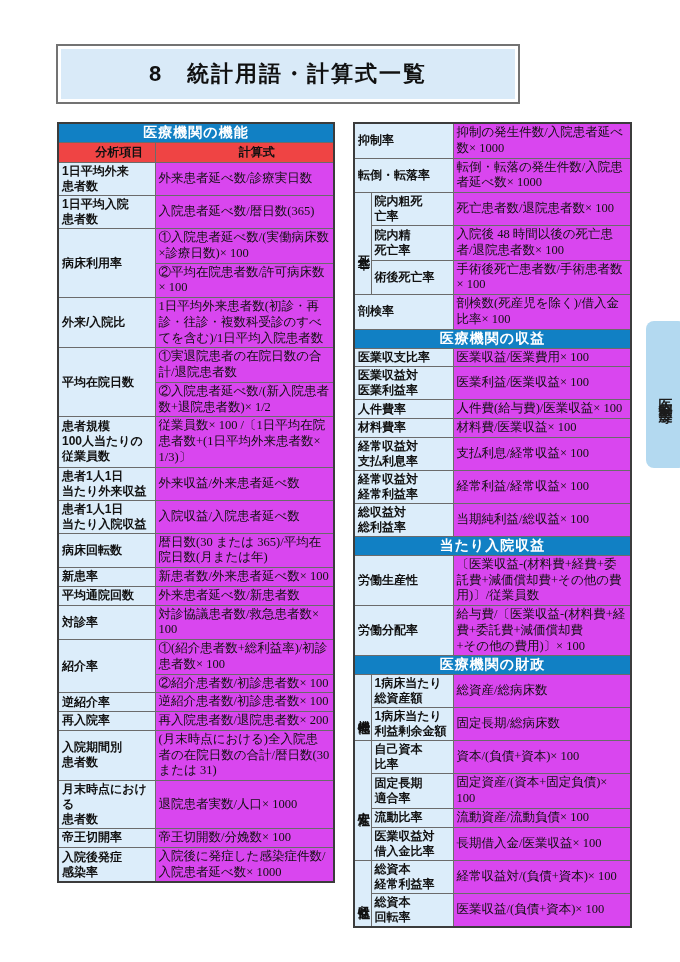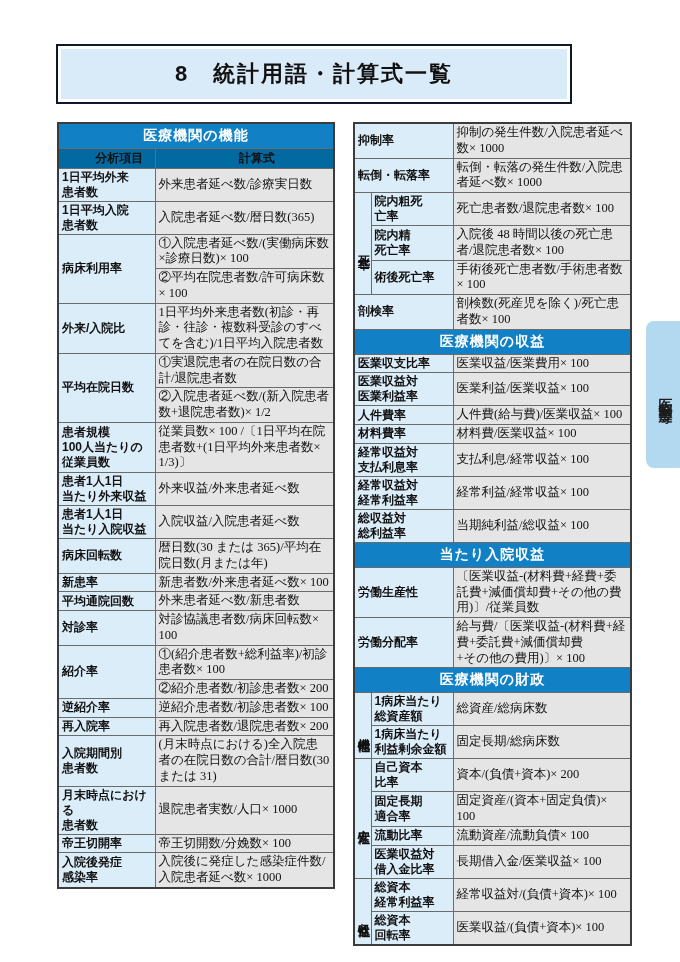--- a/index.html
+++ b/index.html
@@ -3,54 +3,54 @@
 <meta charset="utf-8">
 <style>
   html,body{margin:0;padding:0;}
   body{
     width:680px;height:962px;position:relative;background:#ffffff;
     font-family:"Liberation Sans","DejaVu Sans",sans-serif;
     overflow:hidden;
   }
   
   .banner{
-    position:absolute;left:56px;top:44px;width:516px;height:60px;
-    box-sizing:border-box;border:2px solid #0f172a;background:#d9eaf8;
+    position:absolute;left:56px;top:44px;width:464px;height:60px;
+    box-sizing:border-box;border:2px solid #737373;background:#d9eaf8;
     box-shadow:inset 0 0 0 3px #ffffff;
     display:flex;align-items:center;justify-content:center;
   }
   .banner h1{
     margin:0;font-size:22px;font-weight:bold;color:#111;letter-spacing:2px;
   }
   
   table{
     border-collapse:collapse;table-layout:fixed;position:absolute;
     background:#fff;
   }
   #left-table{left:57px;top:122px;width:276px;}
   #right-table{left:353px;top:122px;width:277px;}
   td,th{
     border:1px solid #6b6b6b;box-sizing:border-box;
     padding:1px 3px;vertical-align:middle;
   }
   table{border:2px solid #3c3c3c;}
   .ttl{
     background:#1180c4;color:#ffffff;font-weight:bold;text-align:center;
-    font-size:14px;height:25px;padding:0;letter-spacing:1px;
+    font-size:14px;height:19px;padding:0;letter-spacing:1px;
   }
   th.colhead{
-    background:#0369a1;font-size:12px;font-weight:bold;text-align:center;
+    background:#ef4444;font-size:12px;font-weight:bold;text-align:center;
     height:17px;color:#111;padding-left:28px;
   }
   td.lbl{
     background:#dcedfa;font-size:12px;font-weight:bold;color:#111;
     white-space:pre-line;line-height:1.25;text-align:left;
   }
   td.frm{
-    background:#e5e5e5;
+    background:#d946ef;
     font-family:"Liberation Serif","DejaVu Serif",serif;
     font-size:12.5px;color:#111;line-height:1.26;
     white-space:pre-line;text-align:left;
   }
   td.grp{
     background:#dcedfa;padding:0;text-align:center;
   }
   td.grp span{
     writing-mode:vertical-rl;text-orientation:upright;
     font-size:12px;font-weight:bold;color:#111;letter-spacing:1px;
@@ -138,28 +138,28 @@
   <tr>
     <td class="lbl">新患率</td>
     <td class="frm">新患者数/外来患者延べ数× 100</td>
   </tr>
   <tr>
     <td class="lbl">平均通院回数</td>
     <td class="frm">外来患者延べ数/新患者数</td>
   </tr>
   <tr>
     <td class="lbl">対診率</td>
-    <td class="frm">対診協議患者数/病床回転数× 100</td>
+    <td class="frm">対診協議患者数/救急患者数× 100</td>
   </tr>
   <tr>
     <td class="lbl" rowspan="2">紹介率</td>
     <td class="frm">①(紹介患者数+総利益率)/初診患者数× 100</td>
   </tr>
   <tr>
-    <td class="frm">②紹介患者数/初診患者数× 200</td>
+    <td class="frm">②紹介患者数/初診患者数× 100</td>
   </tr>
   <tr>
     <td class="lbl">逆紹介率</td>
     <td class="frm">逆紹介患者数/初診患者数× 100</td>
   </tr>
   <tr>
     <td class="lbl">再入院率</td>
     <td class="frm">再入院患者数/退院患者数× 200</td>
   </tr>
   <tr>
@@ -209,21 +209,21 @@
     <td class="lbl">院内精
 死亡率</td>
     <td class="frm">入院後 48 時間以後の死亡患者/退院患者数× 100</td>
   </tr>
   <tr>
     <td class="lbl">術後死亡率</td>
     <td class="frm">手術後死亡患者数/手術患者数× 100</td>
   </tr>
   <tr>
     <td class="lbl" colspan="2">剖検率</td>
-    <td class="frm">剖検数(死産児を除く)/死亡患者数× 100</td>
+    <td class="frm">剖検数(死産児を除く)/借入金比率× 100</td>
   </tr>
 
   <tr>
     <td class="ttl" colspan="3">医療機関の収益</td>
   </tr>
   <tr>
     <td class="lbl" colspan="2">医業収支比率</td>
     <td class="frm">医業収益/医業費用× 100</td>
   </tr>
   <tr>
@@ -279,21 +279,21 @@
   </tr>
   <tr>
     <td class="lbl">1病床当たり
 利益剰余金額</td>
     <td class="frm">固定長期/総病床数</td>
   </tr>
   <tr>
     <td class="grp" rowspan="4"><span>安定性</span></td>
     <td class="lbl">自己資本
 比率</td>
-    <td class="frm">資本/(負債+資本)× 200</td>
+    <td class="frm">資本/(負債+資本)× 100</td>
   </tr>
   <tr>
     <td class="lbl">固定長期
 適合率</td>
     <td class="frm">固定資産/(資本+固定負債)× 100</td>
   </tr>
   <tr>
     <td class="lbl">流動比率</td>
     <td class="frm">流動資産/流動負債× 100</td>
   </tr>

